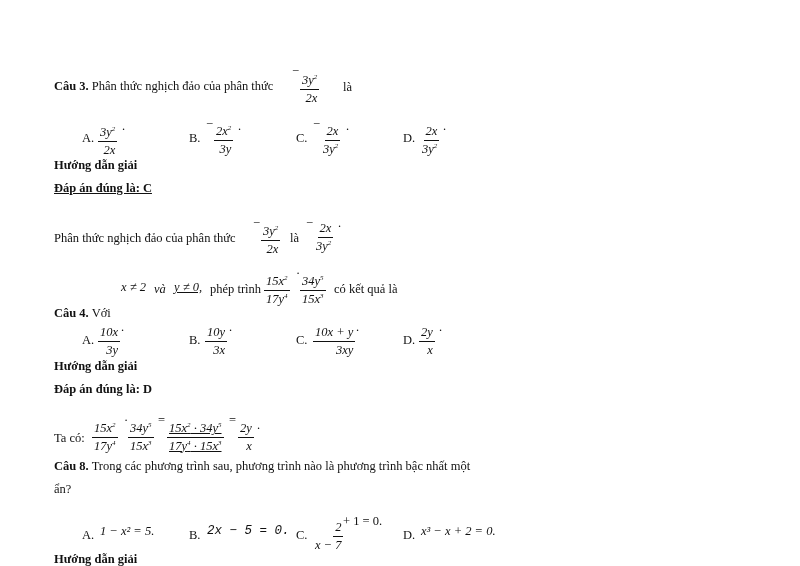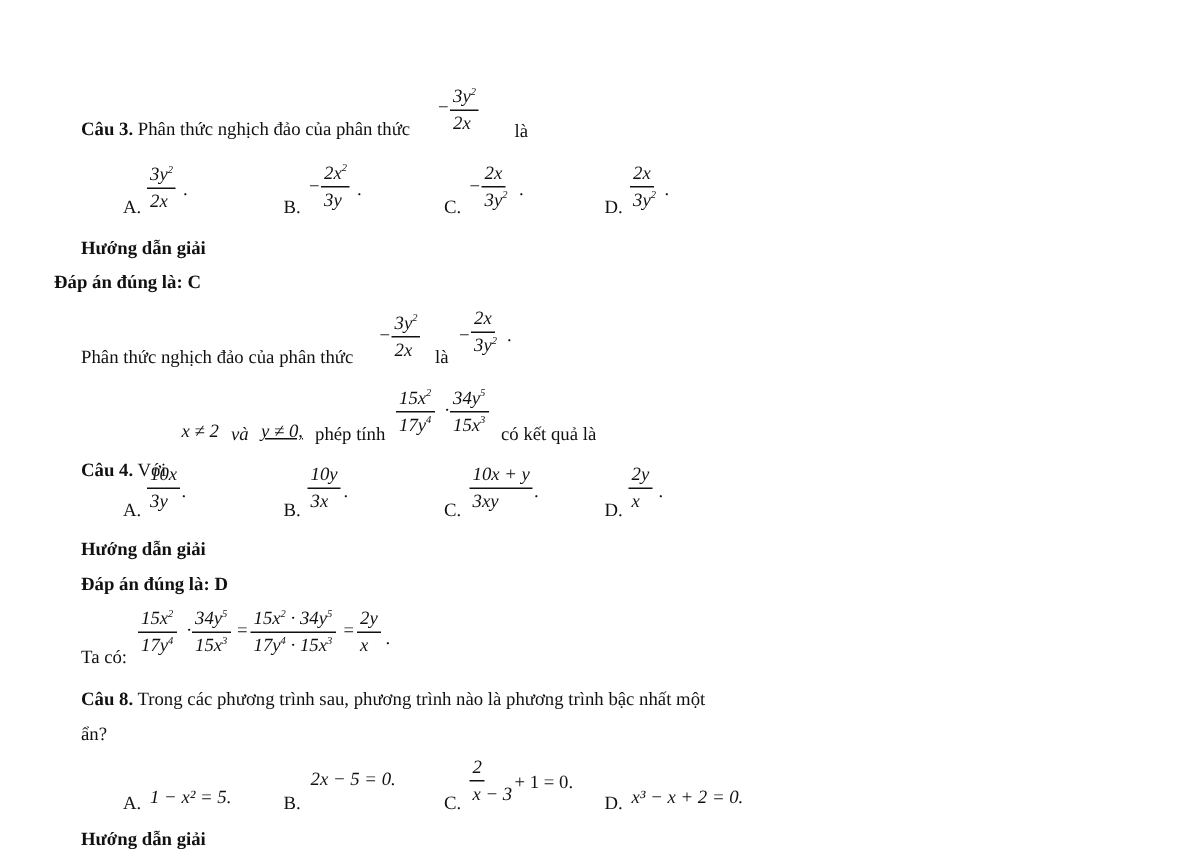--- a/index.html
+++ b/index.html
@@ -6,21 +6,21 @@
   body {
     width: 800px; height: 566px; overflow: hidden; position: relative;
     font-family: "Liberation Serif", "DejaVu Serif", serif;
     color: #111; font-size: 12.5px;
   }
   .abs { position: absolute; white-space: nowrap; }
   .b { font-weight: bold; }
   .m { font-style: italic; }
   .frac {
     position: absolute; display: inline-flex; flex-direction: column;
-    align-items: flex-start; font-style: italic; font-size: 12.5px; line-height: 1;
+    align-items: flex-end; font-style: italic; font-size: 12.5px; line-height: 1; margin-top: 16px;
   }
   .frac .num { padding: 0 2px 2px 2px; border-bottom: 1px solid #111; }
   .frac .den { padding: 2px 2px 0 2px; }
   sup { font-size: 7px; vertical-align: 5px; font-style: italic; }
   .neg { position: absolute; font-size: 12.5px; }
   .dot { position: absolute; font-size: 12.5px; }
   .opt { position: absolute; font-size: 12.5px; }
 </style>
 </head>
 <body>
@@ -60,21 +60,21 @@
 <span class="dot" style="left:346px;top:119px;">.</span>
 
 <span class="opt" style="left:403px;top:131px;">D.</span>
 <div class="frac" style="left:420px;top:109px;">
   <span class="num">2x</span>
   <span class="den"><span>3y</span><sup>2</sup></span>
 </div>
 <span class="dot" style="left:443px;top:119px;">.</span>
 
 <div class="abs b" style="left:54px;top:158px;">Hướng dẫn giải</div>
-<div class="abs b" style="left:36px;top:181px;">Đáp án đúng là: C</div>
+<div class="abs b" style="left:54px;top:181px;text-decoration:underline;">Đáp án đúng là: C</div>
 
 <div class="abs" style="left:54px;top:231px;">Phân thức nghịch đảo của phân thức</div>
 <span class="neg" style="left:253px;top:216px;">−</span>
 <div class="frac" style="left:261px;top:209px;">
   <span class="num">3y<sup>2</sup></span>
   <span class="den">2x</span>
 </div>
 <span class="abs" style="left:290px;top:231px;">là</span>
 <span class="neg" style="left:306px;top:216px;">−</span>
 <div class="frac" style="left:314px;top:206px;">
@@ -83,21 +83,21 @@
 </div>
 <span class="dot" style="left:338px;top:216px;">.</span>
 
 <div class="abs" style="left:54px;top:282px;margin-top:24px;">
   <span class="b">Câu 4.</span>
   <span>Với</span>
 </div>
 <span class="abs m" style="left:121px;top:280px;">x ≠ 2</span>
 <span class="abs" style="left:154px;top:282px;font-style:italic;">và</span>
 <span class="abs m" style="left:174px;top:280px;text-decoration:underline;">y ≠ 0,</span>
-<span class="abs" style="left:210px;top:282px;">phép tính</span>
+<span class="abs" style="left:210px;top:282px;">phép trình</span>
 <div class="frac" style="left:264px;top:259px;">
   <span class="num">15x<sup>2</sup></span>
   <span class="den">17y<sup>4</sup></span>
 </div>
 <span class="dot" style="left:296px;top:266px;">·</span>
 <div class="frac" style="left:300px;top:259px;">
   <span class="num">34y<sup>5</sup></span>
   <span class="den">15x<sup>3</sup></span>
 </div>
 <span class="abs" style="left:334px;top:282px;">có kết quả là</span>
@@ -137,46 +137,46 @@
 <div class="frac" style="left:92px;top:406px;">
   <span class="num">15x<sup>2</sup></span>
     <span class="den">17y<sup>4</sup></span>
 </div>
 <span class="dot" style="left:124px;top:413px;">·</span>
 <div class="frac" style="left:128px;top:406px;">
   <span class="num">34y<sup>5</sup></span>
     <span class="den">15x<sup>3</sup></span>
 </div>
 <span class="dot" style="left:158px;top:413px;">=</span>
-<div class="frac" style="left:167px;top:406px;">
+<div class="frac" style="left:167px;top:406px;text-decoration:underline;">
   <span class="num">15x<sup>2</sup> · 34y<sup>5</sup></span>
     <span class="den">17y<sup>4</sup> · 15x<sup>3</sup></span>
 </div>
 <span class="dot" style="left:229px;top:413px;">=</span>
 <div class="frac" style="left:238px;top:406px;">
   <span class="num">2y</span>
     <span class="den">x</span>
 </div>
 <span class="dot" style="left:257px;top:418px;">.</span>
 
 <div class="abs" style="left:54px;top:459px;">
   <span class="b">Câu 8.</span>
   <span>Trong các phương trình sau, phương trình nào là phương trình bậc nhất một</span>
 </div>
 <div class="abs" style="left:54px;top:482px;">ẩn?</div>
 
 <span class="opt" style="left:82px;top:528px;">A.</span>
 <span class="abs m" style="left:100px;top:524px;">1 − x² = 5.</span>
 
 <span class="opt" style="left:189px;top:528px;">B.</span>
-<span class="abs m" style="left:207px;top:512px;">2x − 5 = 0.</span>
+<span class="abs m" style="left:207px;top:524px;font-family:Liberation Mono, monospace;">2x − 5 = 0.</span>
 
 <span class="opt" style="left:296px;top:528px;">C.</span>
 <div class="frac" style="left:313px;top:505px;">
   <span class="num">2</span>
-  <span class="den">x − 3</span>
+  <span class="den">x − 7</span>
 </div>
 <span class="abs" style="left:343px;top:514px;">+ 1 = 0.</span>
 
 <span class="opt" style="left:403px;top:528px;">D.</span>
 <span class="abs m" style="left:421px;top:524px;">x³ − x + 2 = 0.</span>
 
 <div class="abs b" style="left:54px;top:552px;">Hướng dẫn giải</div>
 
 </body></html>

